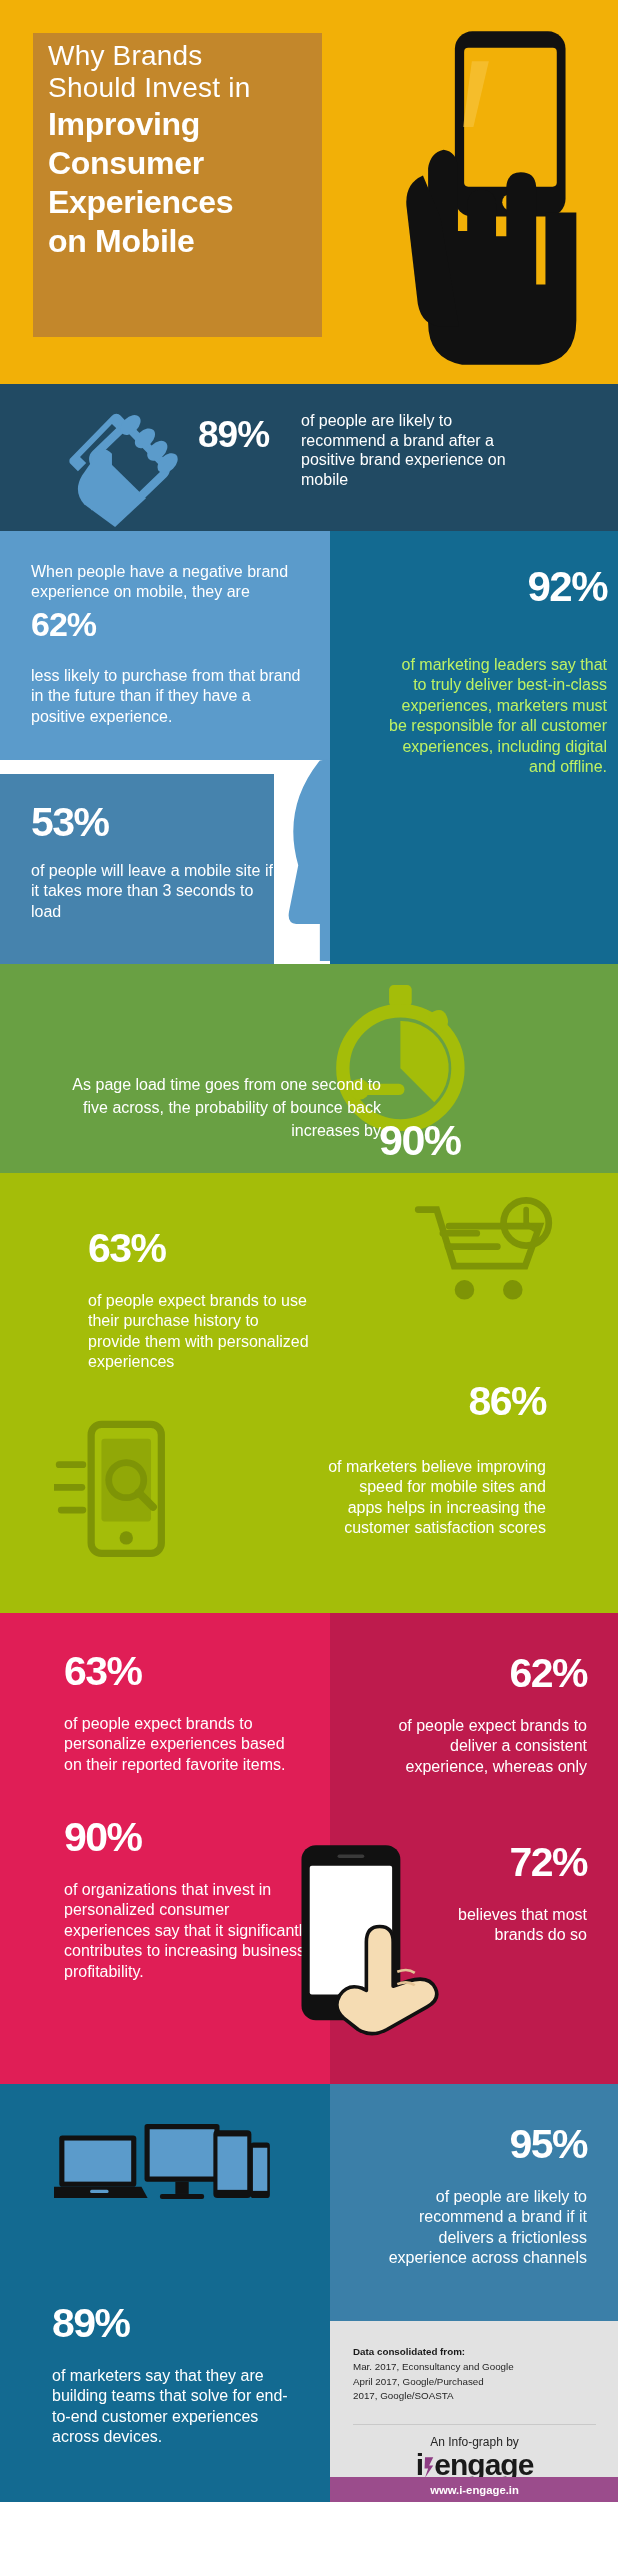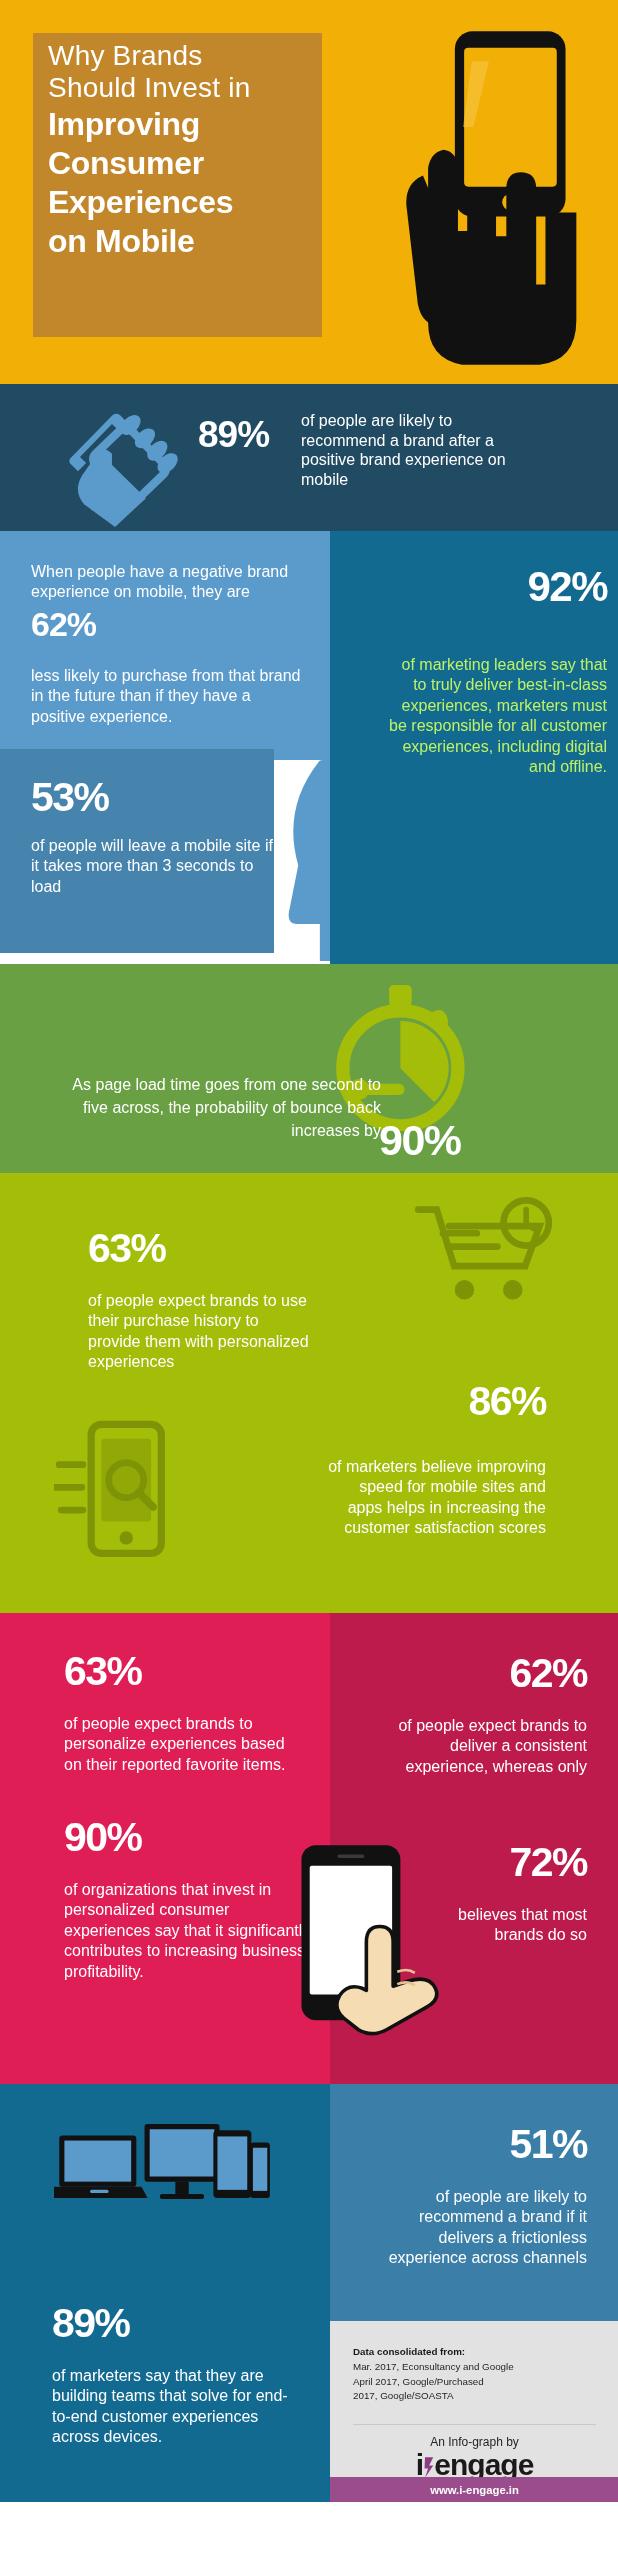--- a/index.html
+++ b/index.html
@@ -20,21 +20,21 @@
   .s89{background:#214A63;height:147px;position:relative;display:flex;align-items:center;}
   .s89 .fistIcon{position:absolute;left:49px;top:9.3px;width:129px;height:134px;}
   .s89 .big{position:absolute;left:198px;top:30px;font-size:37px;font-weight:700;color:#fff;letter-spacing:-1px;}
   .s89 .txt{position:absolute;left:301px;top:27px;width:222px;font-size:16px;line-height:1.22;color:#fff;}
 
   
   .block2{position:relative;height:433px;}
   .b62{position:absolute;left:0;top:0;width:330px;height:229px;background:#5B9BCB;}
   .b62 .copy{position:absolute;left:31px;top:31px;width:270px;color:#fff;font-size:16px;line-height:1.27;}
   .b62 .num{font-size:34px;font-weight:700;letter-spacing:-1px;vertical-align:-6.2px;}
-  .b53{position:absolute;left:0;top:218px;width:274px;height:204px;background:#4683AD;}
+  .b53{position:absolute;left:0;top:243px;width:274px;height:204px;background:#4683AD;}
   .b53 .num{position:absolute;left:31px;top:25px;font-size:41px;font-weight:700;color:#fff;letter-spacing:-1.5px;}
   .b53 .copy{position:absolute;left:31px;top:87px;width:242px;color:#fff;font-size:16px;line-height:1.28;}
   .headGear{position:absolute;left:258px;top:214px;width:170px;height:216px;}
   .b92{position:absolute;left:330px;top:0;width:289px;height:433px;background:#136A91;padding-left:20px;}
   .b92 .num{position:absolute;right:32px;top:32px;font-size:42px;font-weight:700;color:#fff;letter-spacing:-1.5px;}
   .b92 .copy{position:absolute;right:32px;top:101px;width:222px;text-align:right;color:#bef264;font-size:16px;line-height:1.28;margin-top:23px;}
 
   
   .s90{background:#69A043;height:209px;position:relative;}
   .s90 .copy{position:absolute;left:62px;top:109px;width:319px;text-align:right;color:#fff;font-size:16px;line-height:1.45;}
@@ -265,21 +265,21 @@
 
           <rect x="382" y="44" width="38" height="108" rx="6" fill="#111111"></rect>
           <rect x="387" y="54" width="28" height="84" fill="#5B9BCB"></rect>
         </svg>
       </div>
       <div class="n89b">89%</div>
       <div class="c89b">of marketers say that they are building teams that solve for end-to-end customer experiences across devices.</div>
     </div>
 
     <div class="bot-r">
-      <div class="n59">51%</div>
+      <div class="n59">95%</div>
       <div class="c59">of people are likely to recommend a brand if it delivers a frictionless experience across channels</div>
     </div>
 
     <div class="credits">
       <div class="hd">Data consolidated from:</div>
       <div class="src" style="white-space:pre-line;">Mar. 2017, Econsultancy and Google
 April 2017, Google/Purchased
 2017, Google/SOASTA</div>
       <div class="rule"></div>
       <div class="by">An Info-graph by</div>

